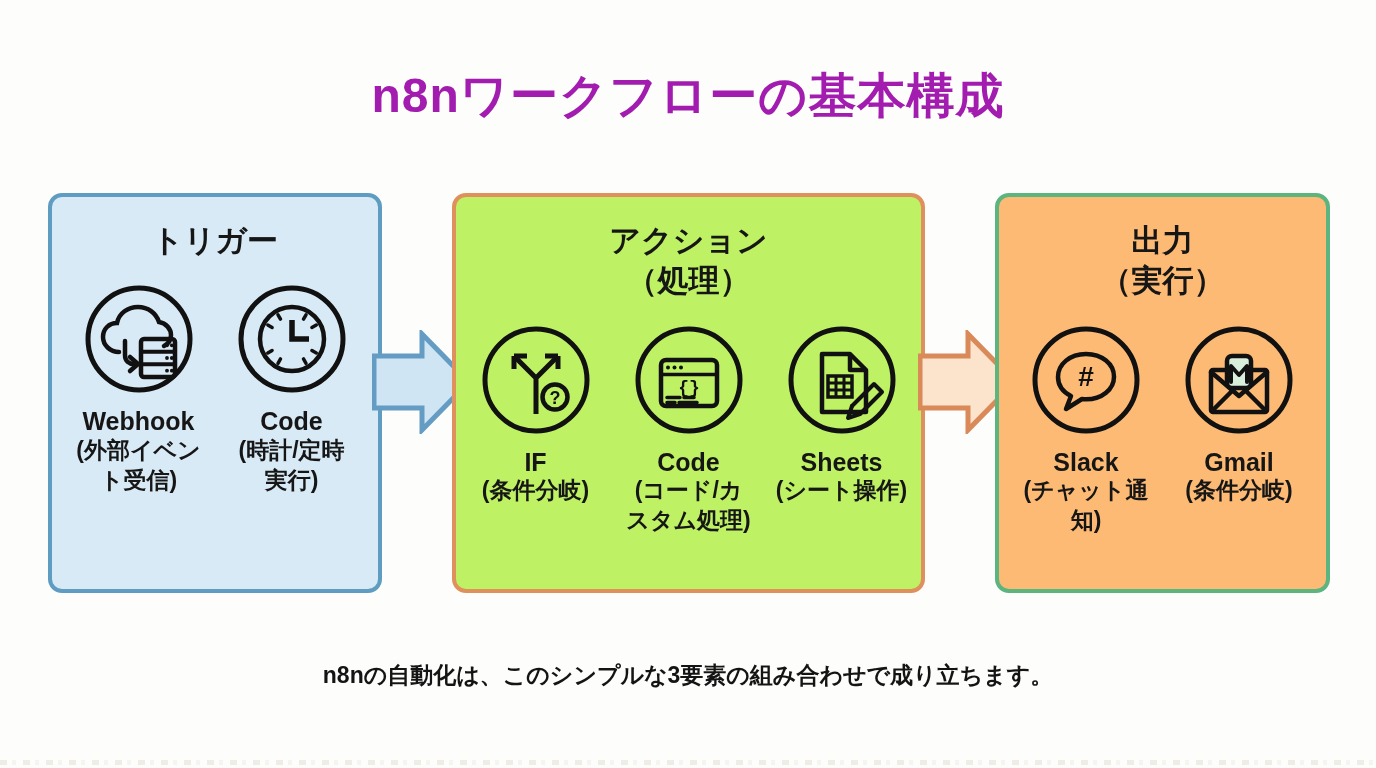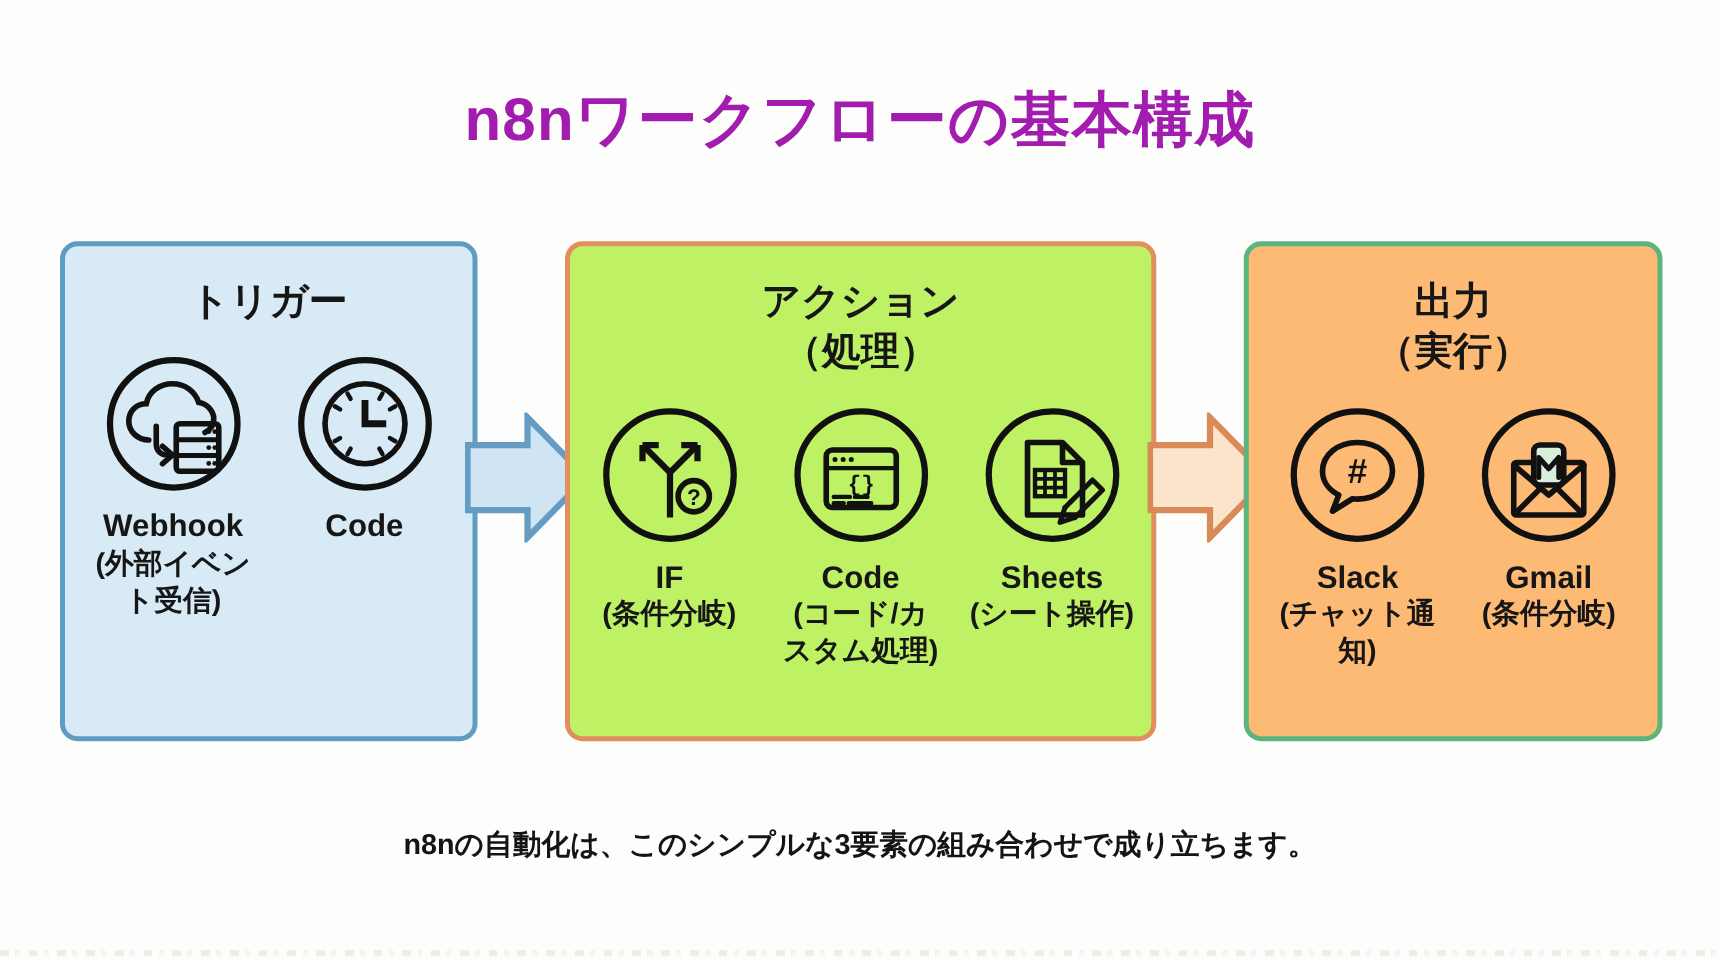--- a/index.html
+++ b/index.html
@@ -86,20 +86,24 @@
               <path d="M75.9 67.5 L80.3 70"></path>
                 <path d="M67.5 75.9 L70 80.3"></path>
               <path d="M44.5 75.9 L42 80.3"></path>
                 <path d="M36.1 67.5 L31.8 70"></path>
               <path d="M36.1 44.5 L31.8 42"></path>
                 <path d="M44.5 36.1 L42 31.8"></path>
             </g>
           </svg>
         </span>
         <div class="item-name">Code</div>
+        <div class="item-desc">
+          <div>(時計/定時</div>
+          <div>実行)</div>
+        </div>
       </div>
     </div>
   </section>
 
   <svg class="arrow" style="left:372px" viewBox="0 0 100 104">
     <polygon points="2,26 50,26 50,4 97,52 50,100 50,78 2,78" fill="#cfe5f4" stroke="#649cc4" stroke-width="5" stroke-linejoin="miter"></polygon>
   </svg>
 
   <section class="box box-orange">
     <div class="box-title">アクション</div>

